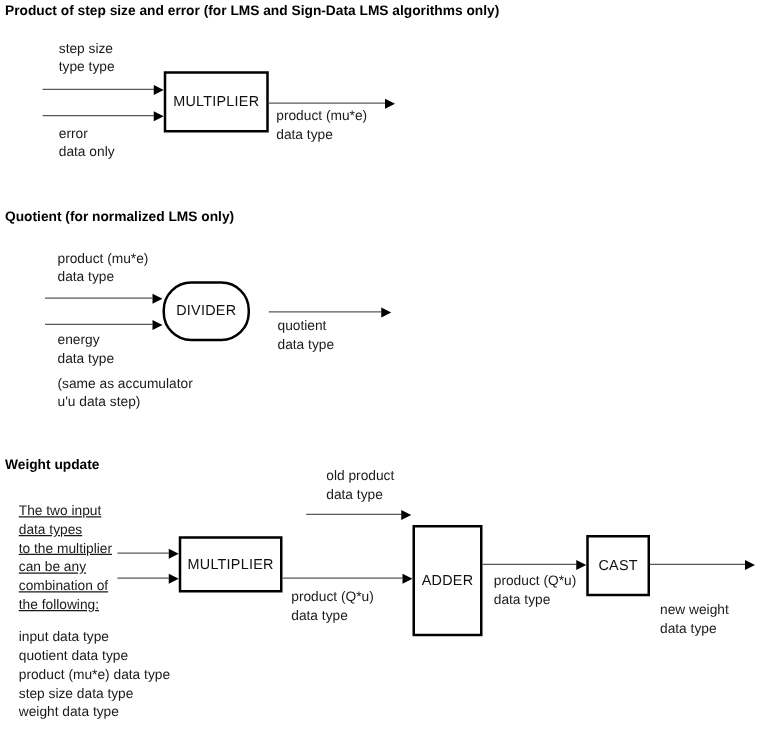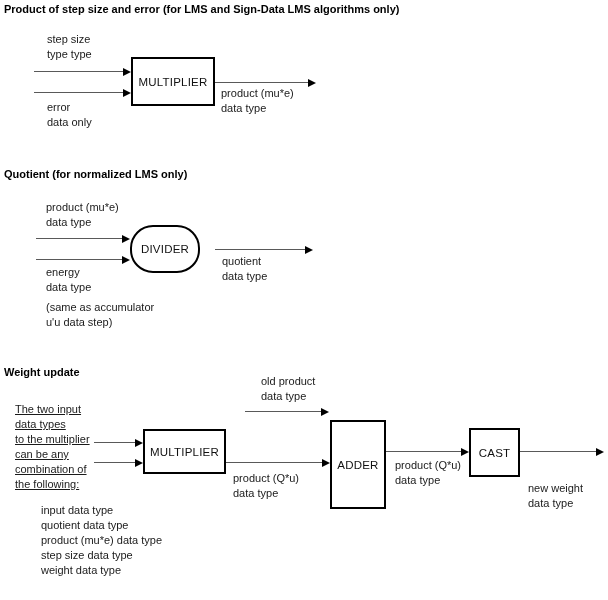--- a/index.html
+++ b/index.html
@@ -110,21 +110,21 @@
 
   <div>
     <div class="sec-title" style="left:4px;top:366px;">Weight update</div>
 
     <div class="lbl" style="left:15px;top:402px;text-decoration:underline;">The two input
 data types
 to the multiplier
 can be any
 combination of
 the following:</div>
-    <div class="lbl" style="left:15px;top:503px;margin-left:26px;">input data type
+    <div class="lbl" style="left:15px;top:503px;">input data type
 quotient data type
 product (mu*e) data type
 step size data type
 weight data type</div>
 
     <div class="hline" style="left:94px;top:442px;width:41px;"></div>
     <div class="ah" style="left:135px;top:439px;"></div>
 
     <div class="hline" style="left:94px;top:462px;width:41px;"></div>
     <div class="ah" style="left:135px;top:459px;"></div>

